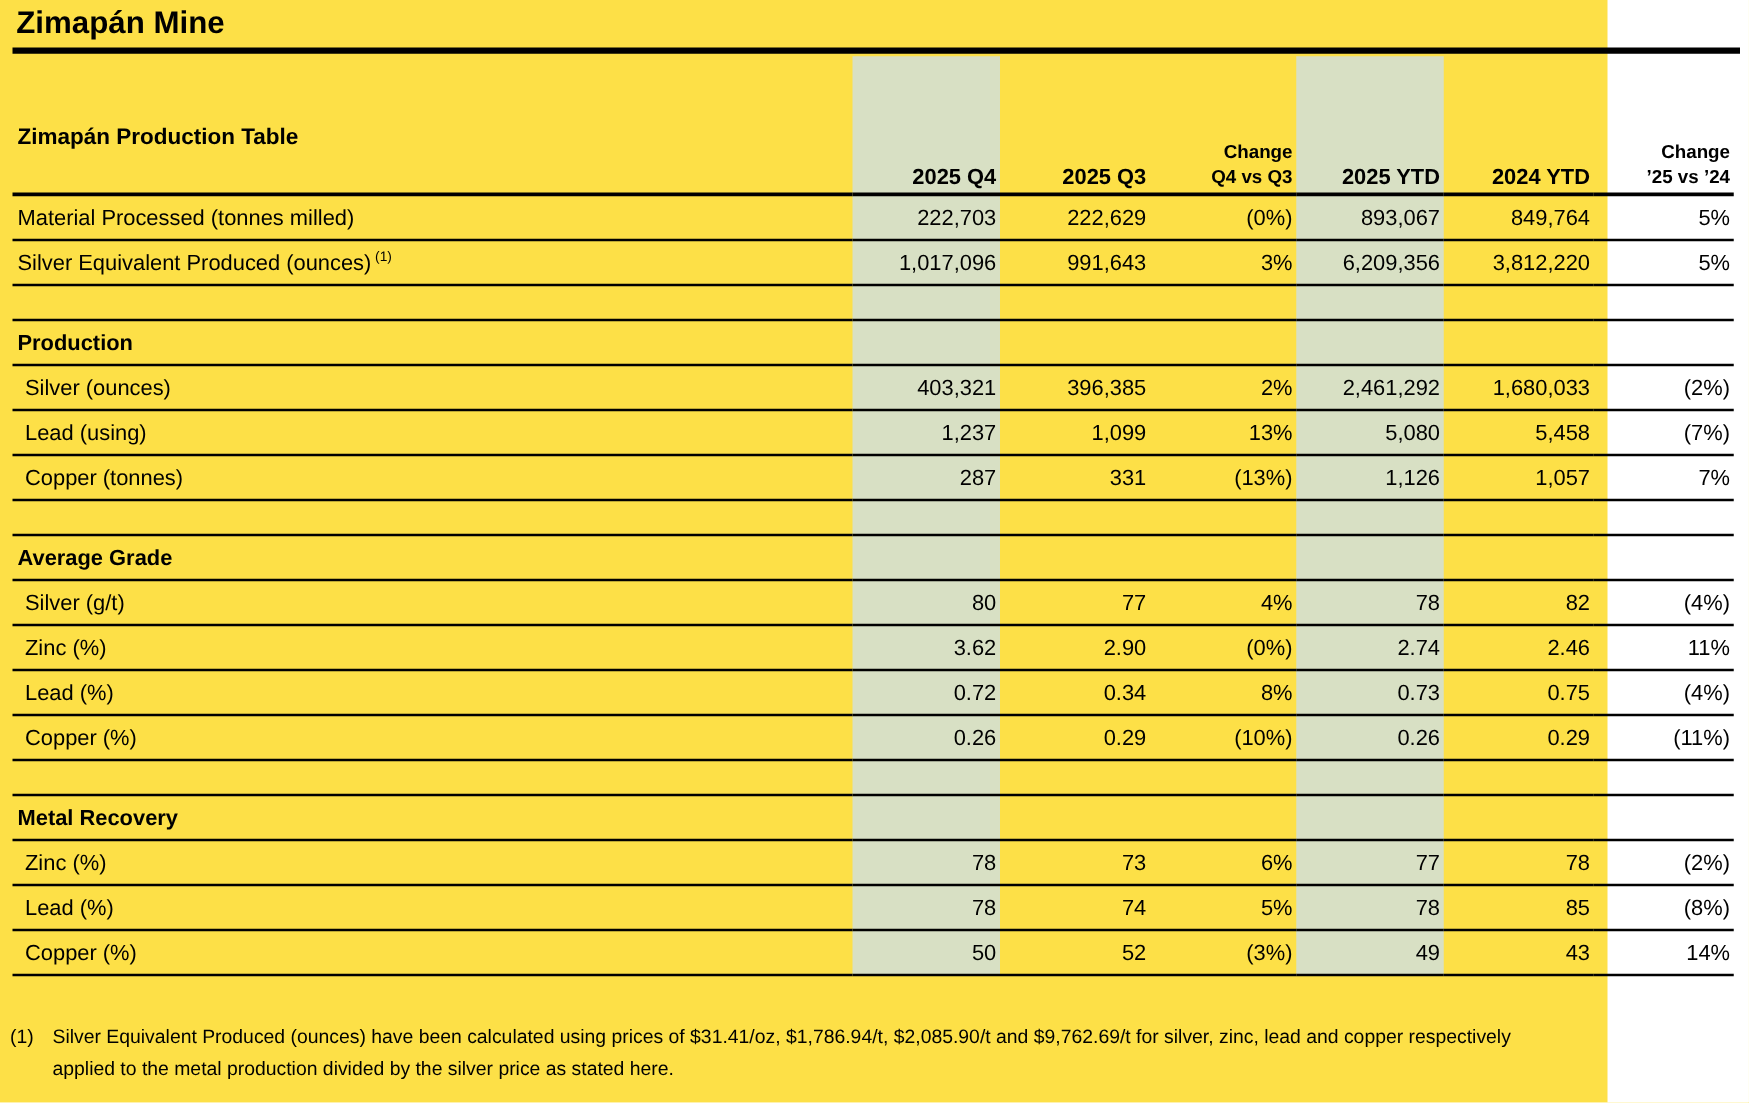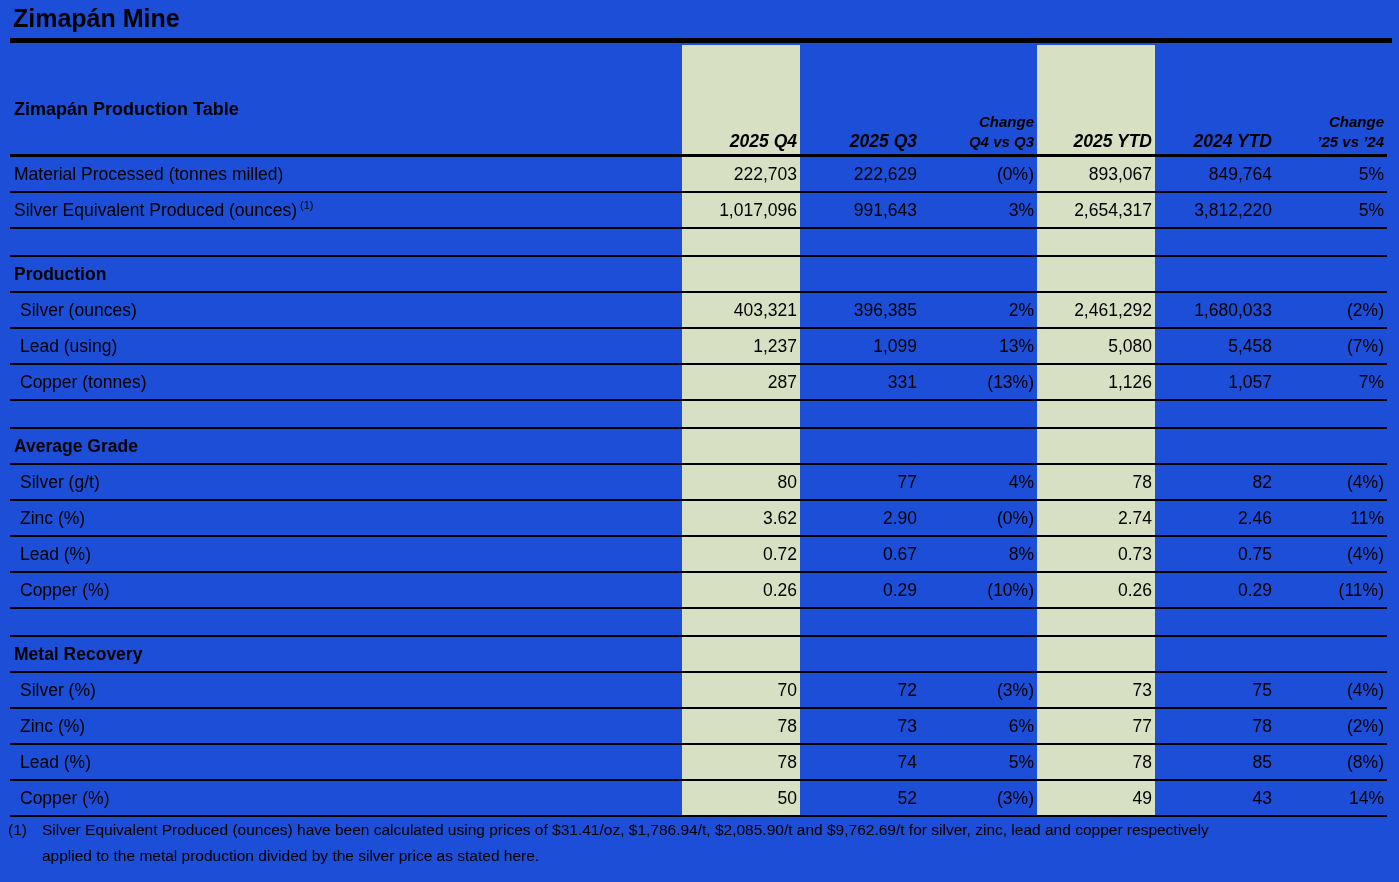--- a/index.html
+++ b/index.html
@@ -5,21 +5,21 @@
   html, body {
     margin: 0;
     padding: 0;
     background: #ffffff;
     width: 1399px;
     height: 882px;
     overflow: hidden;
     font-family: "Liberation Sans", sans-serif;
     color: #000;
   }
-  .page { position: relative; width: 1399px; height: 882px; background: #1d4ed8; }
+  .page { position: relative; width: 1286px; height: 882px; background: #fde047; }
 
   .page-title {
     position: absolute;
     left: 13px;
     top: 4px;
     margin: 0;
     font-size: 25px;
     font-weight: 700;
     letter-spacing: 0px;
   }
@@ -54,21 +54,21 @@
     font-weight: 700;
     height: 107px;
     padding: 0 3px 2px 0;
   }
   .tbl-title {
     font-size: 18px;
     padding-left: 4px;
     margin-bottom: 32px;
     white-space: nowrap;
   }
-  td.col-h { text-align: right; font-size: 17.5px; white-space: nowrap; font-style: italic; }
+  td.col-h { text-align: right; font-size: 17.5px; white-space: nowrap; }
   td.col-h.chg { font-size: 15px; line-height: 1.35; }
 
   tr.r td { border-bottom: 2px solid #000; }
   tr.data td, tr.section td { height: 32px; }
   tr.spacer td { height: 24px; }
 
   td.lbl {
     font-size: 17.5px;
     padding-left: 10px;
     white-space: nowrap;
@@ -152,21 +152,21 @@
       <td class="val">5%</td>
     </tr>
 
     <tr class="r data">
       <td class="lbl top">
         <span>Silver Equivalent Produced (ounces)</span><sup>(1)</sup>
       </td>
       <td class="val">1,017,096</td>
       <td class="val">991,643</td>
       <td class="val">3%</td>
-      <td class="val">2,654,317</td>
+      <td class="val">6,209,356</td>
       <td class="val">3,812,220</td>
       <td class="val">5%</td>
     </tr>
 
     <tr class="r spacer">
       <td></td>
           <td></td>
           <td></td>
           <td></td>
           <td></td>
@@ -251,21 +251,21 @@
       <td class="val">2.90</td>
       <td class="val">(0%)</td>
       <td class="val">2.74</td>
       <td class="val">2.46</td>
       <td class="val">11%</td>
     </tr>
 
     <tr class="r data">
       <td class="lbl">Lead (%)</td>
       <td class="val">0.72</td>
-      <td class="val">0.67</td>
+      <td class="val">0.34</td>
       <td class="val">8%</td>
       <td class="val">0.73</td>
       <td class="val">0.75</td>
       <td class="val">(4%)</td>
     </tr>
 
     <tr class="r data">
       <td class="lbl">Copper (%)</td>
       <td class="val">0.26</td>
       <td class="val">0.29</td>
@@ -288,29 +288,20 @@
     <tr class="r section">
       <td class="sec">Metal Recovery</td>
       <td></td>
           <td></td>
           <td></td>
           <td></td>
           <td></td>
           <td></td>
     </tr>
 
-    <tr class="r data">
-      <td class="lbl">Silver (%)</td>
-      <td class="val">70</td>
-      <td class="val">72</td>
-      <td class="val">(3%)</td>
-      <td class="val">73</td>
-      <td class="val">75</td>
-      <td class="val">(4%)</td>
-    </tr>
 
     <tr class="r data">
       <td class="lbl">Zinc (%)</td>
       <td class="val">78</td>
       <td class="val">73</td>
       <td class="val">6%</td>
       <td class="val">77</td>
       <td class="val">78</td>
       <td class="val">(2%)</td>
     </tr>

